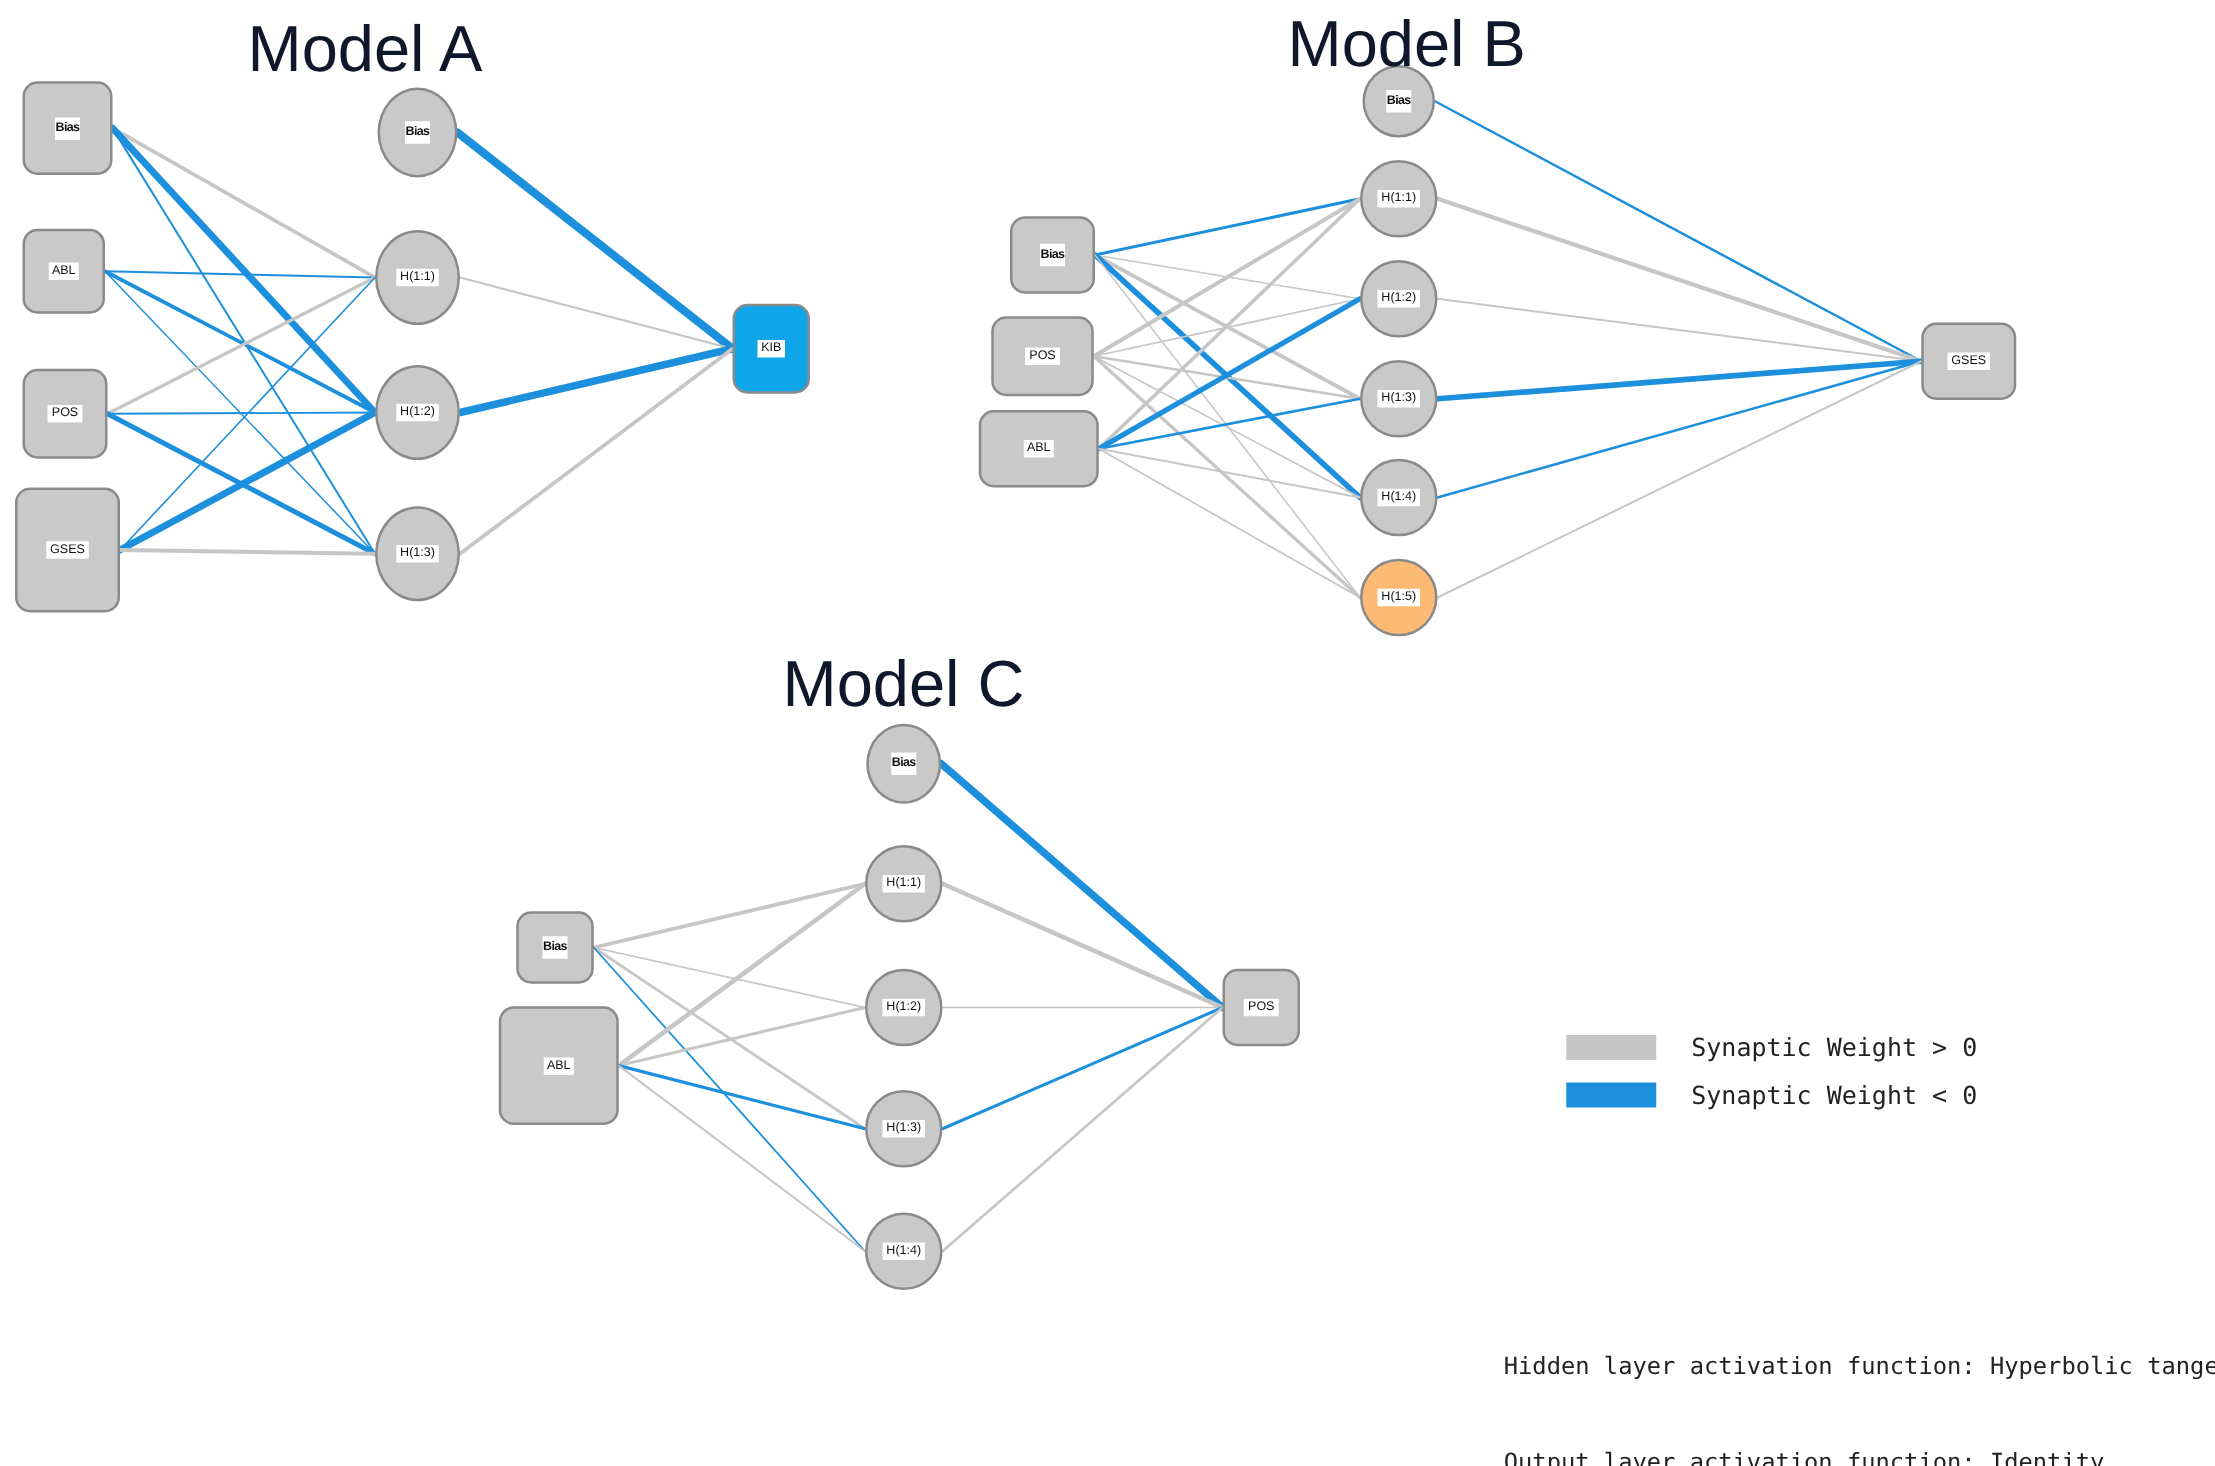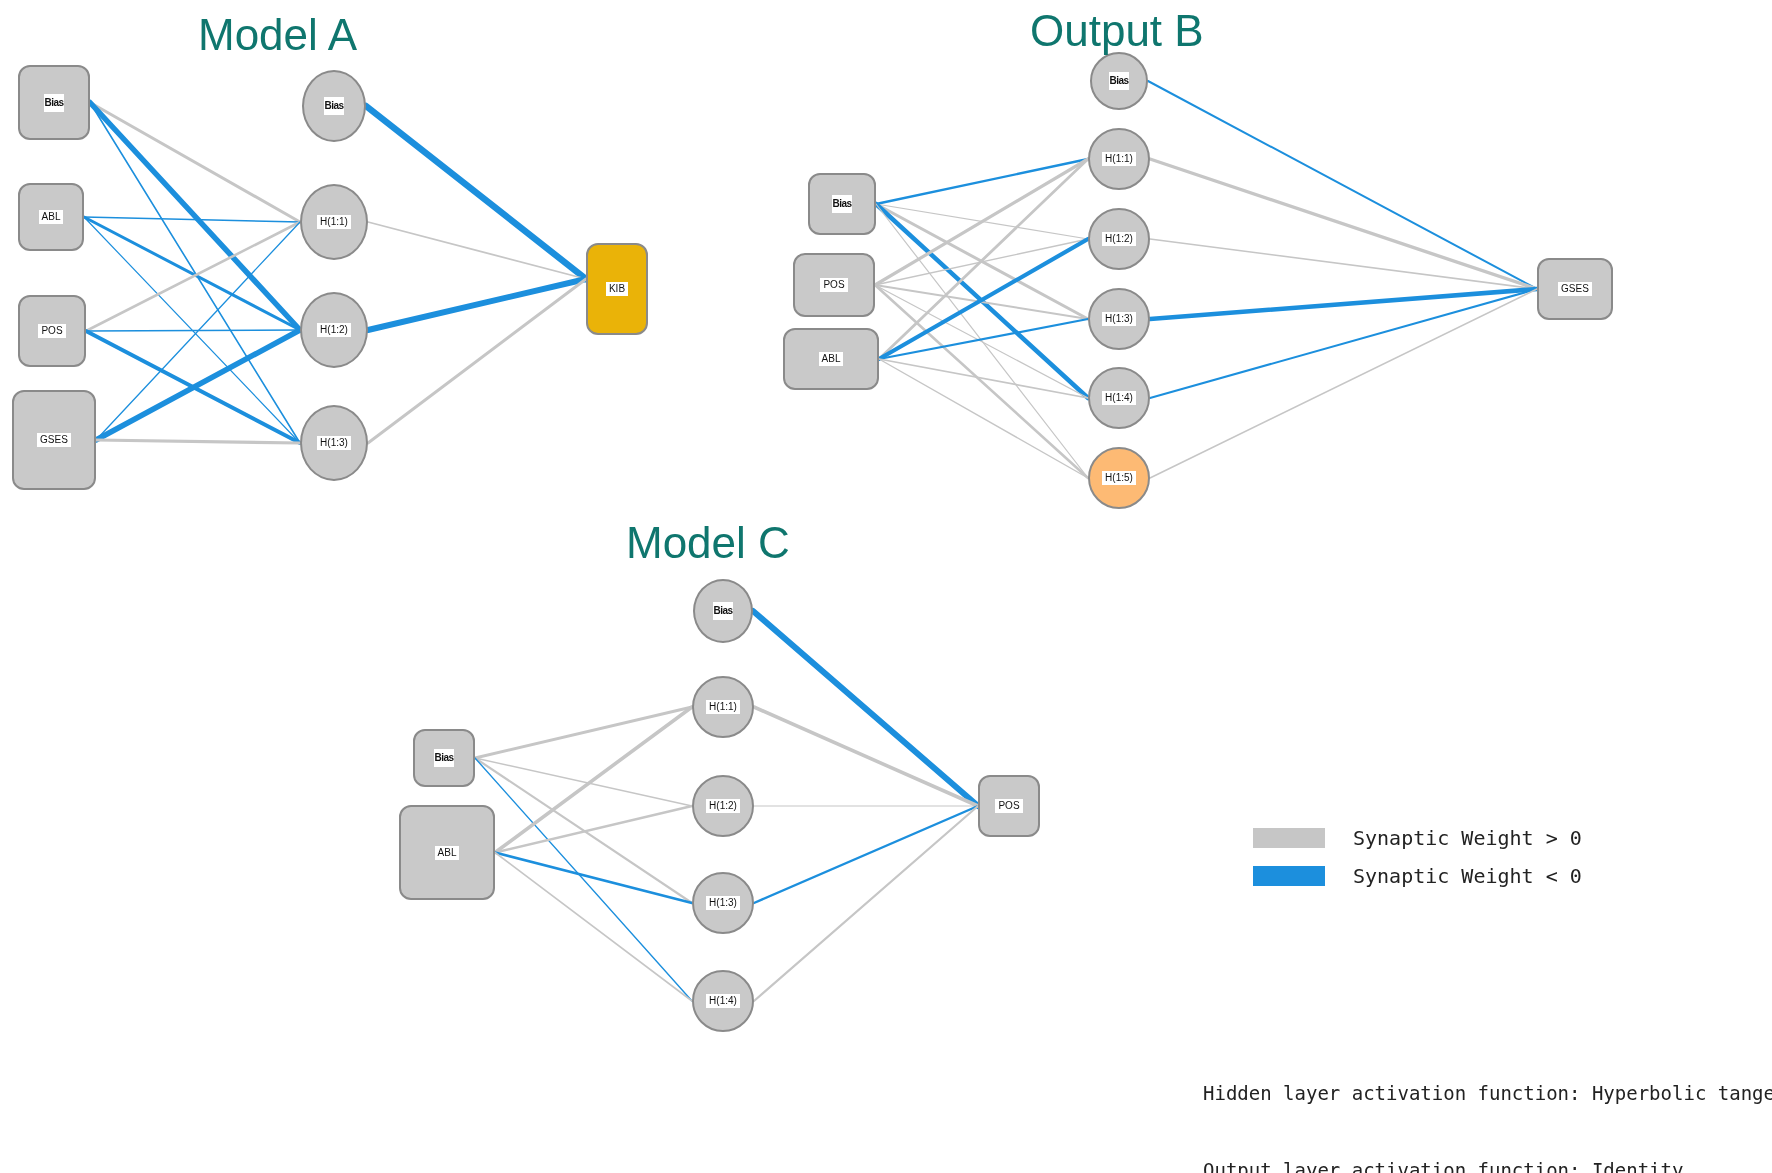--- a/index.html
+++ b/index.html
@@ -1,20 +1,20 @@
 <!DOCTYPE html>
 <html><head>
 <meta charset="utf-8">
 <style>
   html,body{margin:0;padding:0;background:#ffffff;}
   #stage{position:relative;width:1772px;height:1173px;background:#ffffff;
          font-family:"Liberation Sans", sans-serif;overflow:hidden;}
   #net{position:absolute;left:0;top:0;width:1772px;height:1173px;}
   .title{position:absolute;font-family:"Liberation Sans", sans-serif;
-         font-size:44px;color:#0f766e;white-space:nowrap;letter-spacing:0px;}
+         font-size:52px;color:#0f172a;white-space:nowrap;letter-spacing:0px;}
   .node{position:absolute;display:flex;align-items:center;justify-content:center;
         background:#c9c9c9;border:2px solid #8a8a8a;box-sizing:border-box;}
   .node.rect{border-radius:12px;}
   .node.ellipse{border-radius:50%;}
   .node .lbl{background:#ffffff;color:#111;font-family:"Liberation Sans", sans-serif;
              font-size:10px;line-height:1;padding:2px 3px;white-space:nowrap;
              display:inline-block;}
   .node .lbl.bias{font-weight:bold;font-size:10px;letter-spacing:-0.5px;padding:4px 0;}
   .legend{position:absolute;}
   .legend-row{display:flex;align-items:center;margin-bottom:14px;}
@@ -98,21 +98,21 @@
       </div>
       <div class="node ellipse" style="left: 300px; top: 184px; width: 68px; height: 76px; background: rgb(201, 201, 201); border-color: rgb(138, 138, 138);">
         <span class="lbl">H(1:1)</span>
       </div>
       <div class="node ellipse" style="left: 300px; top: 292px; width: 68px; height: 76px; background: rgb(201, 201, 201); border-color: rgb(138, 138, 138);">
         <span class="lbl">H(1:2)</span>
       </div>
       <div class="node ellipse" style="left: 300px; top: 405px; width: 68px; height: 76px; background: rgb(201, 201, 201); border-color: rgb(138, 138, 138);">
         <span class="lbl">H(1:3)</span>
       </div>
-      <div class="node rect" style="left: 586px; top: 243px; width: 62px; height: 92px; background: #eab308; border-color: rgb(138, 138, 138);">
+      <div class="node rect" style="left: 586px; top: 243px; width: 62px; height: 72px; background: #0ea5e9; border-color: rgb(138, 138, 138);">
         <span class="lbl">KIB</span>
       </div>
       <div class="node rect" style="left: 808px; top: 173px; width: 68px; height: 62px; background: rgb(201, 201, 201); border-color: rgb(138, 138, 138);">
         <span class="lbl bias">Bias</span>
       </div>
       <div class="node rect" style="left: 793px; top: 253px; width: 82px; height: 64px; background: rgb(201, 201, 201); border-color: rgb(138, 138, 138);">
         <span class="lbl">POS</span>
       </div>
       <div class="node rect" style="left: 783px; top: 328px; width: 96px; height: 62px; background: rgb(201, 201, 201); border-color: rgb(138, 138, 138);">
         <span class="lbl">ABL</span>
@@ -158,21 +158,21 @@
       </div>
       <div class="node ellipse" style="left: 692px; top: 970px; width: 62px; height: 62px; background: rgb(201, 201, 201); border-color: rgb(138, 138, 138);">
         <span class="lbl">H(1:4)</span>
       </div>
       <div class="node rect" style="left: 978px; top: 775px; width: 62px; height: 62px; background: rgb(201, 201, 201); border-color: rgb(138, 138, 138);">
         <span class="lbl">POS</span>
       </div>
     </div>
   <div id="titles-layer">
       <div class="title" style="left: 198px; top: 10px;">Model A</div>
-      <div class="title" style="left: 1030px; top: 6px;">Output B</div>
+      <div class="title" style="left: 1030px; top: 6px;">Model B</div>
       <div class="title" style="left: 626px; top: 518px; text-align: right;">Model C</div>
     </div>
 
   <div class="legend" id="legend" style="left: 1253px; top: 826px;">
       <div class="legend-row">
         <span class="swatch" style="background: rgb(198, 198, 198);"></span>
         <span class="legend-text">Synaptic Weight &gt; 0</span>
       </div>
       <div class="legend-row">
         <span class="swatch" style="background: rgb(28, 143, 221);"></span>

